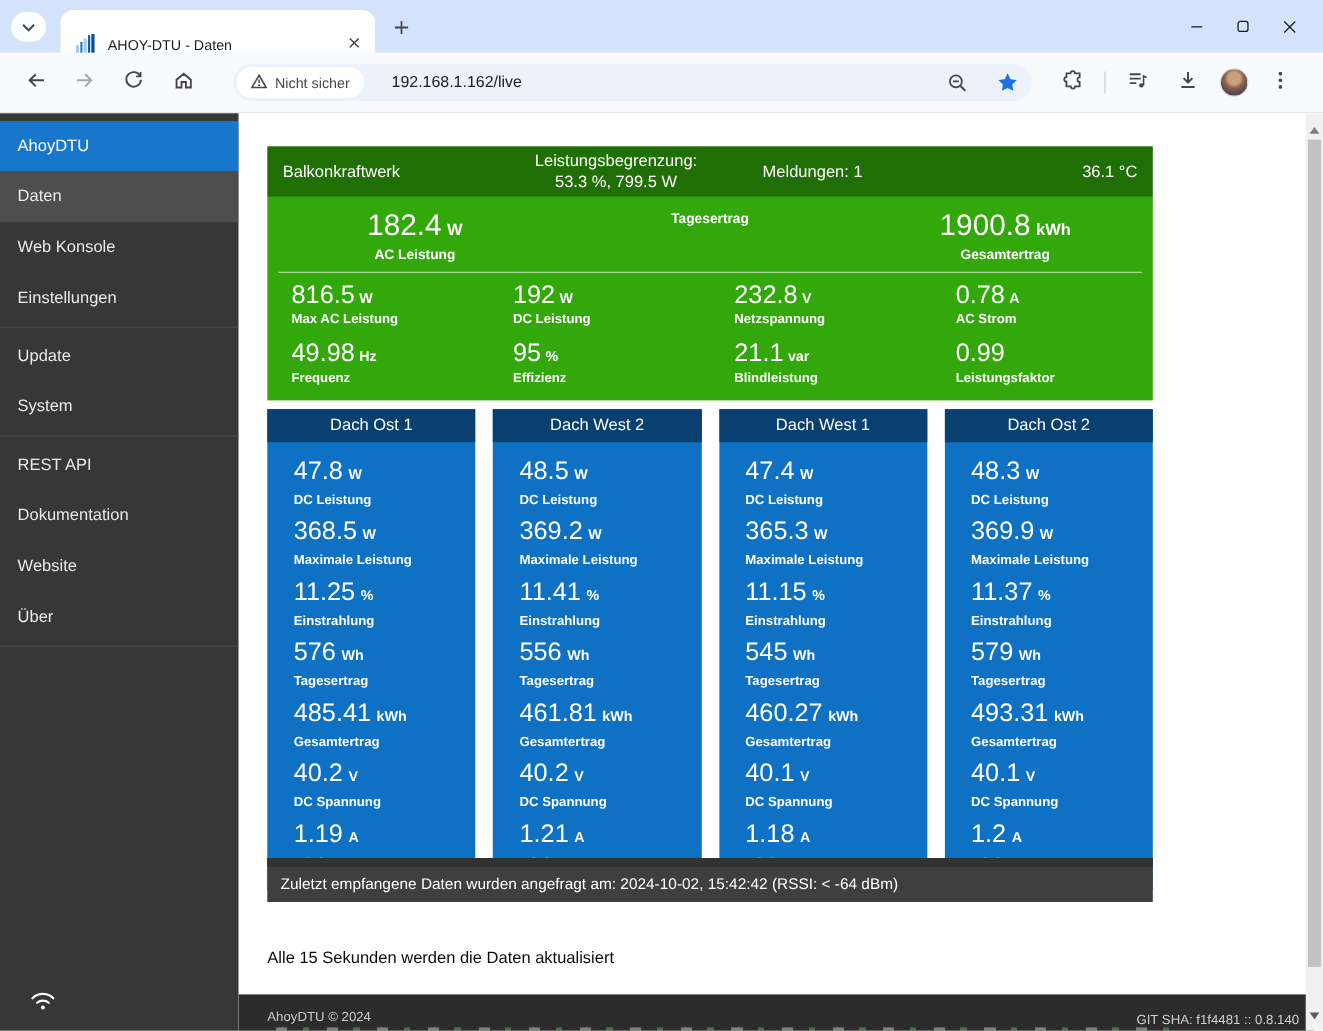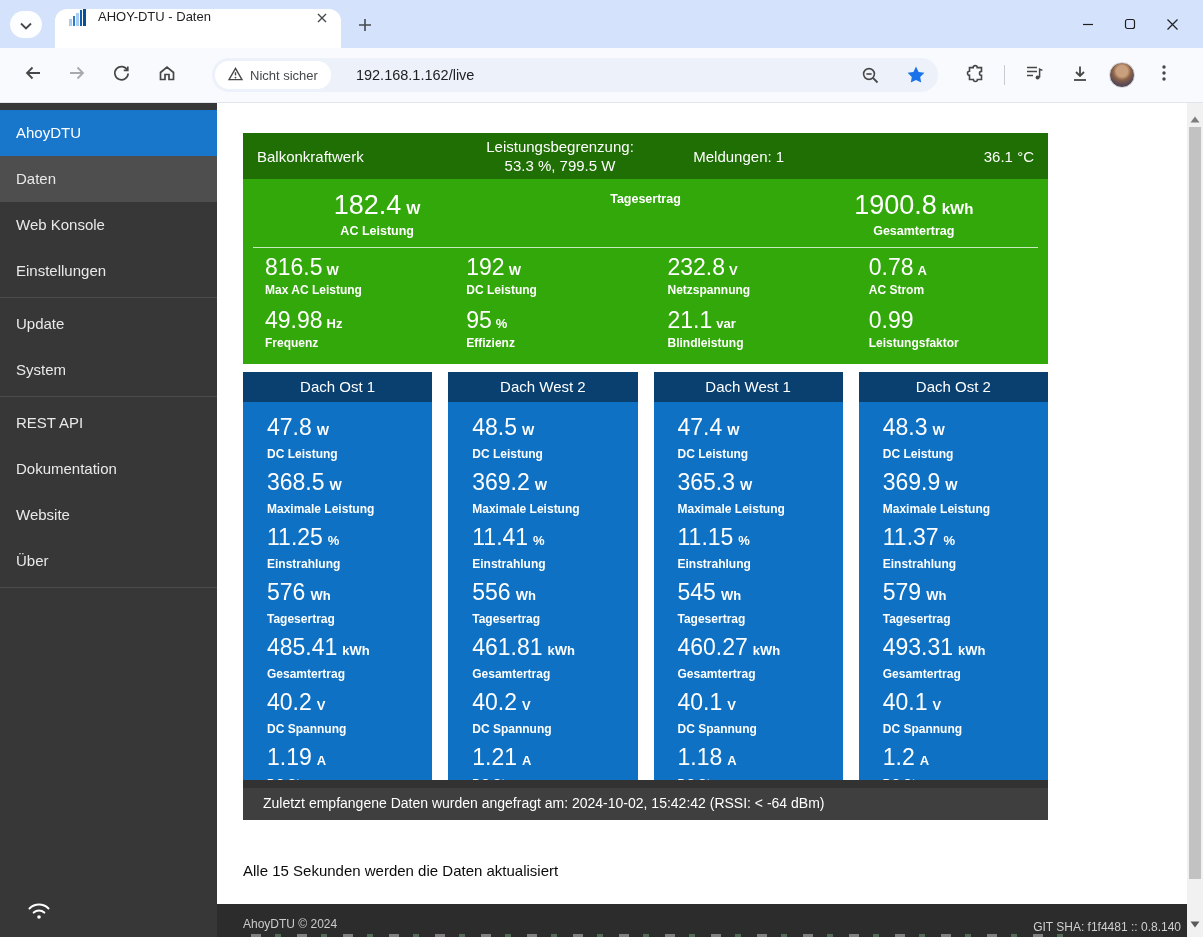--- a/index.html
+++ b/index.html
@@ -7,21 +7,21 @@
   html,body { margin:0; padding:0; }
   body {
     width:1203px; height:937px; overflow:hidden; position:relative;
     font-family:"Liberation Sans", sans-serif; background:#fff;
   }
   
   .tabstrip { position:absolute; left:0; top:0; width:100%; height:48px; background:#d4e2fb; }
   .tab-search { position:absolute; left:10px; top:11px; width:32px; height:27px; background:#fdfeff; border-radius:14px;
     display:flex; align-items:center; justify-content:center; cursor:pointer; }
   .tab { position:absolute; left:55px; top:9px; width:286px; height:39px; background:#ffffff;
-    border-radius:12px 12px 0 0; display:flex; align-items:flex-start; padding:0 10px 0 14px; }
+    border-radius:12px 12px 0 0; display:flex; align-items:flex-end; padding:0 10px 0 14px; }
   .favicon { width:19px; height:17px; margin-right:10px; display:flex; align-items:flex-end; gap:1px; }
   .favicon span { display:block; width:2.6px; }
   .tab-title { font-size:13px; color:#1f1f1f; flex:1; white-space:nowrap; overflow:hidden; }
   .icon-btn { display:flex; align-items:center; justify-content:center; cursor:pointer; }
   .tab-close { width:18px; height:18px; border-radius:50%; }
   .newtab { position:absolute; left:353px; top:13px; width:24px; height:24px; border-radius:50%; }
   .wincontrols { position:absolute; right:10px; top:0; height:48px; display:flex; align-items:center; }
   .winbtn { width:42px; height:32px; display:flex; align-items:center; justify-content:center; cursor:pointer; }
 
   .toolbar { position:absolute; left:0; top:48px; width:100%; height:55px; background:#f8fafd;
@@ -76,21 +76,21 @@
   .channels { position:absolute; left:26px; top:269px; width:805px; display:flex; gap:16px; }
   .panel { flex:1; background:#0e71c4; }
   .phead { background:#09406f; height:30px; line-height:30px; text-align:center; color:#fff; font-size:15px; }
   .pbody { padding:12px 6px 10px 24px; color:#fff; }
   .m { margin-bottom:8px; }
   .mv { font-size:23px; line-height:26px; }
   .mu { font-size:13px; font-weight:700; margin-left:5px; }
   .ml { font-size:12px; font-weight:700; margin-top:3px; line-height:14px; }
 
   .statusbar { position:absolute; left:26px; top:677px; width:805px; height:40px;
-    background:#3f3f3f; border-top:8px solid #323232; color:#fff; font-size:14px; line-height:31px; padding-left:20px; }
+    background:#3f3f3f; border-top:8px solid #323232; color:#fff; font-size:14px; line-height:31px; padding-left:12px; }
 
   .refresh-note { position:absolute; left:26px; top:759px; font-size:15px; color:#0b0b0b; }
 
   .footer { position:absolute; left:0; right:8px; bottom:0; height:33px; background:#2c2c2c; overflow:hidden; }
   .f-copy { position:absolute; left:26px; top:13px; font-size:12px; color:#cbcbcb; }
   .f-git { position:absolute; right:14px; top:16px; font-size:12px; color:#cfcfcf; }
   .f-links { position:absolute; left:34px; right:120px; top:30px; height:3px;
     background:repeating-linear-gradient(90deg, rgba(230,230,230,.45) 0 10px, transparent 10px 24px, rgba(140,200,150,.4) 24px 30px, transparent 30px 46px); }
 </style>
 </head>

